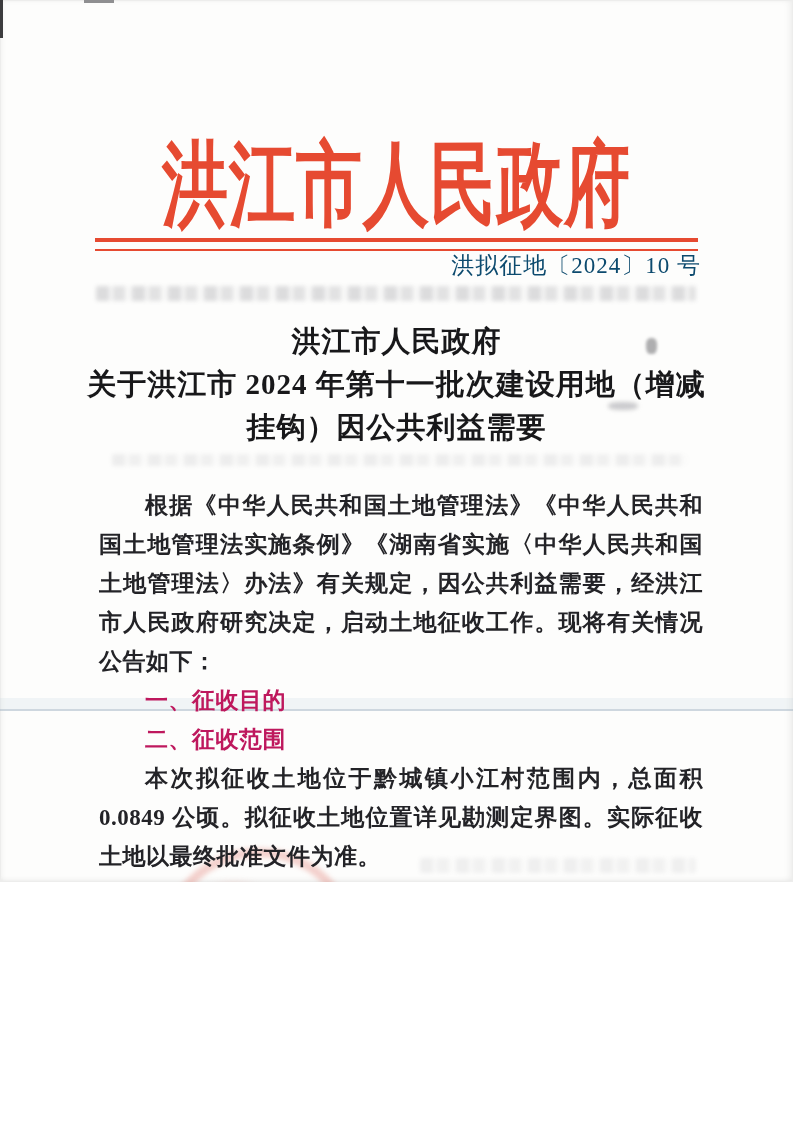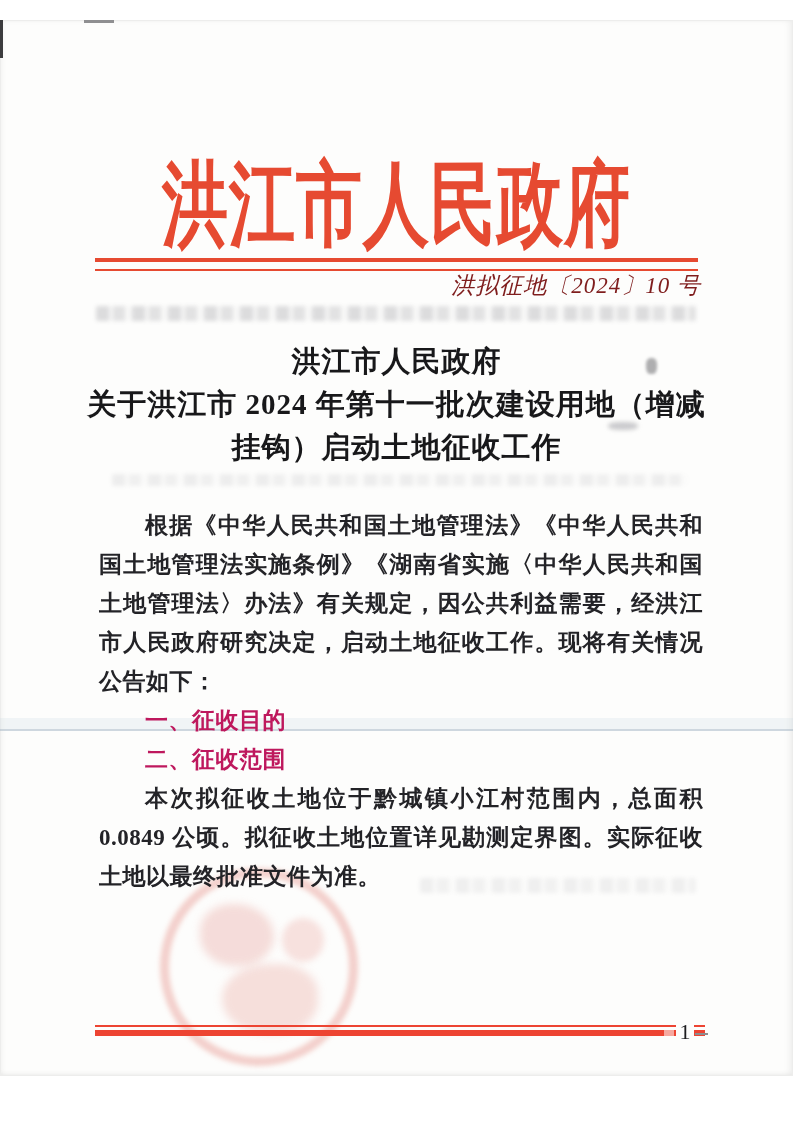--- a/index.html
+++ b/index.html
@@ -1,43 +1,42 @@
 <!DOCTYPE html>
 <html><head>
 <meta charset="utf-8">
 <style>
   html,body{margin:0;padding:0;background:#ffffff;}
   .page{
     position:relative;
-    width:793px;height:1056px;
+    width:793px;height:882px;
     background:#fdfdfc;
     overflow:hidden;
     font-family:"Liberation Serif","DejaVu Serif",serif;
     color:#232325;
     box-shadow:inset 0 0 0 1px #ededec,
                inset -4px 0 6px rgba(0,0,0,0.05),
                inset 0 -3px 5px rgba(0,0,0,0.03),
                inset 3px 0 5px rgba(0,0,0,0.03);
-    margin-top:20px;
   }
   
   .edge-sliver{position:absolute;left:0;top:0;width:3px;height:38px;background:#3c3c3e;}
   .edge-topmark{position:absolute;left:84px;top:0;width:30px;height:3px;background:#8f8f91;}
   
   .org-name{
     position:absolute;top:133px;left:0;right:0;height:104px;line-height:104px;
     text-align:center;font-weight:bold;font-size:66px;letter-spacing:1px;
     transform:scaleY(1.40);transform-origin:center center;
     white-space:nowrap;
   }
   .rule-thick{position:absolute;top:238px;left:95px;width:603px;height:4px;}
   .rule-thin{position:absolute;top:249px;left:95px;width:603px;height:2px;}
   .doc-number{
     position:absolute;top:250px;right:92px;height:32px;line-height:32px;
-    font-size:23px;letter-spacing:1px;color:#7f1d1d;white-space:nowrap;font-style:italic;
+    font-size:23px;letter-spacing:1px;color:#0c4a6e;white-space:nowrap;
   }
   
   .doc-title{
     position:absolute;top:320px;left:40px;right:40px;text-align:center;
     font-weight:bold;font-size:29px;line-height:43px;color:#18181a;
     letter-spacing:1px;
   }
   
   .body-text{
     position:absolute;top:486px;left:99px;width:604px;
@@ -104,21 +103,21 @@
 
   <div class="ghost-row ghost-1"></div>
   <div class="ghost-row ghost-2"></div>
   <div class="ghost-row ghost-3"></div>
   <div class="ghost-speck-a"></div>
   <div class="ghost-speck-b"></div>
 
   <div class="doc-title">
     <div>洪江市人民政府</div>
     <div>关于洪江市 2024 年第十一批次建设用地（增减</div>
-    <div>挂钩）启动土地征收工作</div>
+    <div>挂钩）因公共利益需要</div>
   </div>
 
   <div class="seam-tint"></div>
   <div class="seam-line"></div>
 
   <div class="stamp"></div>
   <div class="stamp-blob1"></div>
   <div class="stamp-blob2"></div>
   <div class="stamp-blob3"></div>
 

